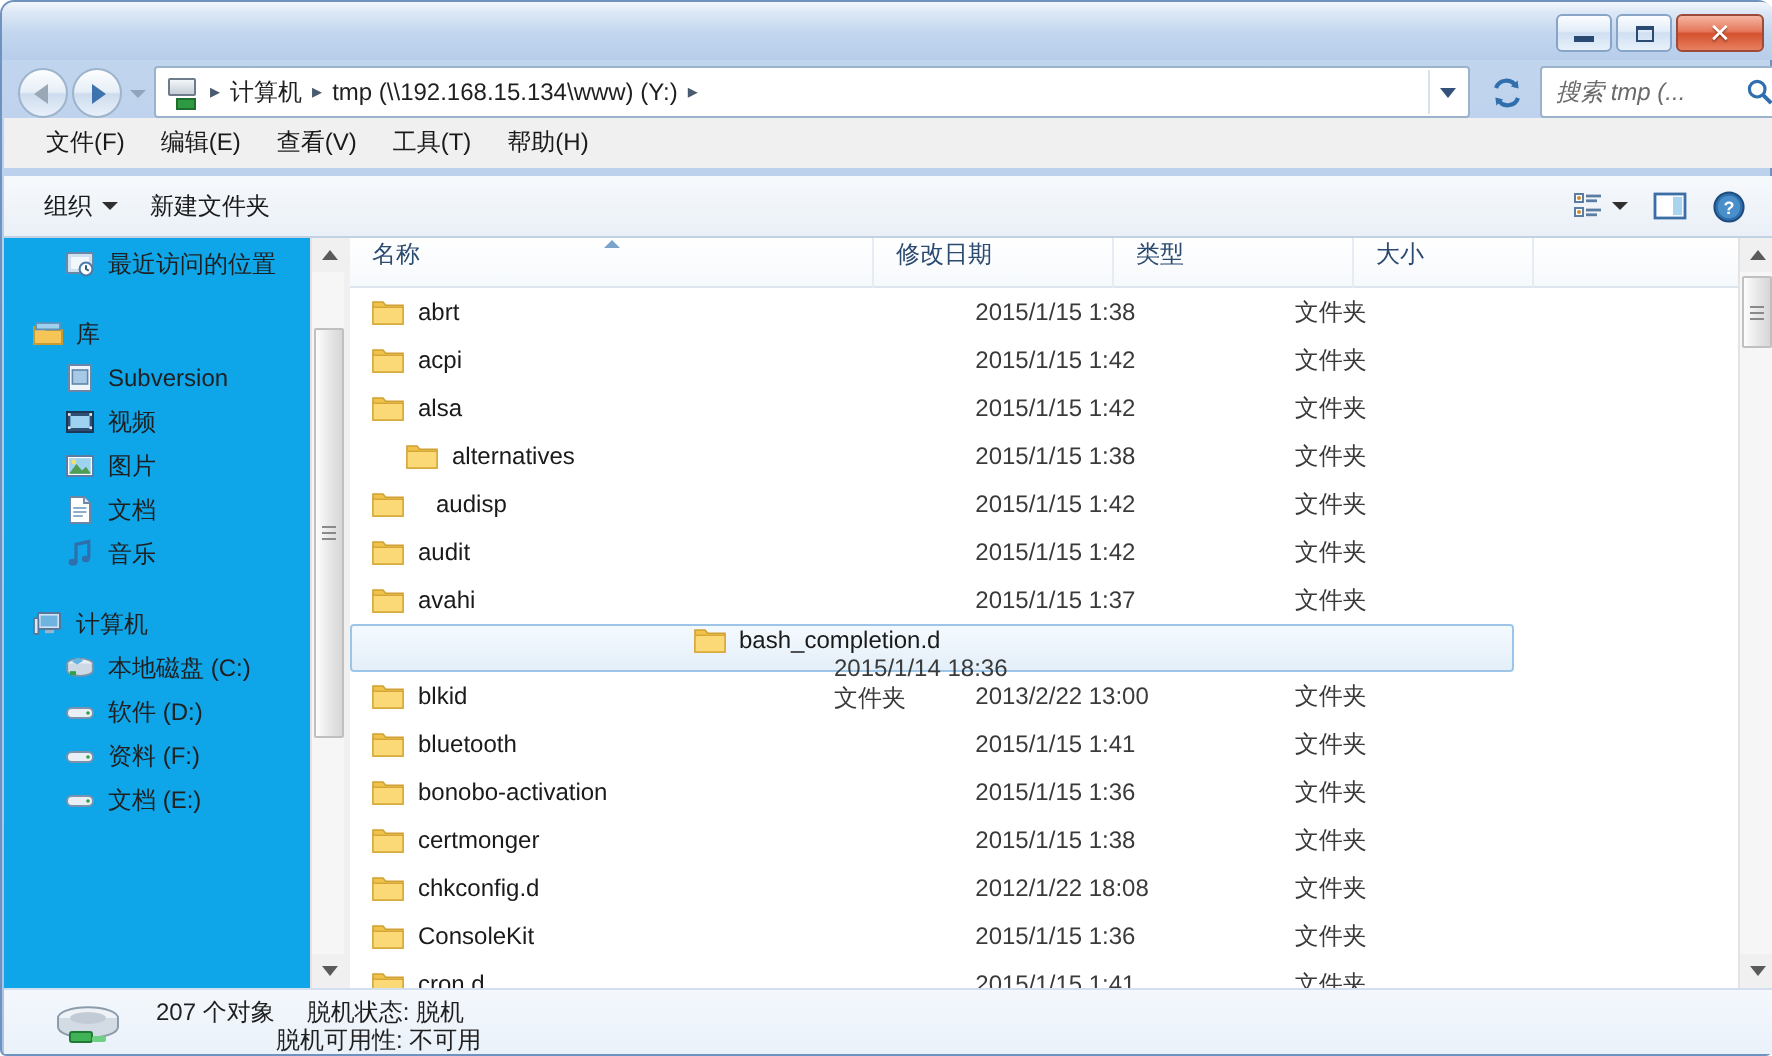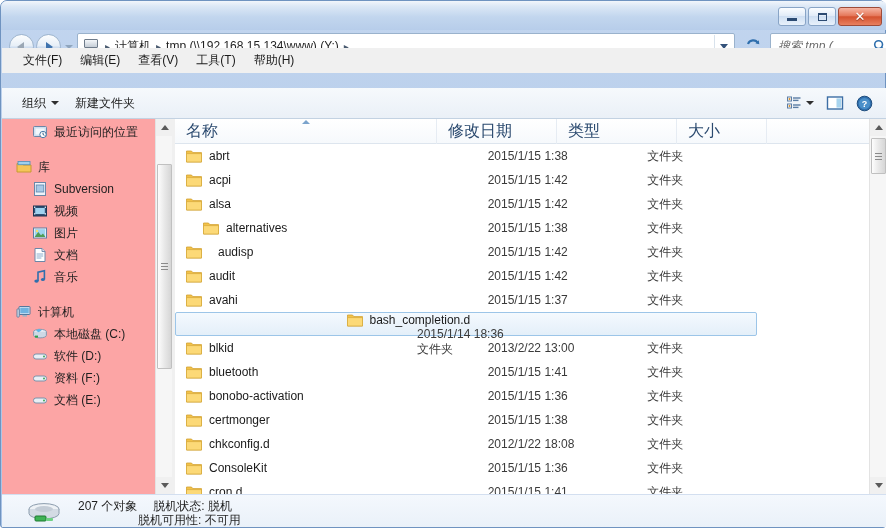--- a/index.html
+++ b/index.html
@@ -123,21 +123,21 @@
     background: #ffffff; border: 1px solid #9ab2cc; border-radius: 2px;
     display: flex; align-items: center; padding: 0 4px 0 7px;
   }
   .search-ph {
     font-style: italic; color: #6a6a6a; font-size: 12px; white-space: nowrap; overflow: hidden;
   }
   .search-ico { margin-left: auto; flex: 0 0 auto; }
 
   
   .menubar {
-    position: absolute; left: 1px; top: 47px; width: 884px; height: 25px;
+    position: absolute; left: 1px; top: 58px; width: 884px; height: 25px;
     background: #f0f0f0;
     display: flex; align-items: center; padding-left: 12px;
   }
   .menu-item {
     font-size: 12px; color: #1a1a1a; padding: 3px 9px; cursor: default;
   }
 
   
   .toolbar {
     position: absolute; left: 1px; top: 87px; width: 884px; height: 31px;
@@ -157,21 +157,21 @@
 
   
   .body-area {
     position: absolute; left: 1px; top: 118px; width: 884px; height: 375px;
     background: #ffffff;
   }
 
   
   .navpane {
     position: absolute; left: 0; top: 0; width: 170px; height: 375px;
-    background: #fca5a5;
+    background: #0ea5e9;
     overflow: hidden;
   }
   .nav-list { padding-top: 2px; }
   .nav-row {
     height: 22px; display: flex; align-items: center; gap: 6px;
     font-size: 12px; color: #1f1f1f; cursor: default; white-space: nowrap;
     padding-left: 14px;
   }
   .nav-row.indent { padding-left: 30px; }
   .nav-row.group { padding-left: 14px; font-size: 12px; }
@@ -219,21 +219,21 @@
     position: absolute; left: 173px; top: 0; right: 0; height: 375px;
     background: #ffffff; overflow: hidden;
   }
   .col-header {
     position: absolute; left: 0; top: 0; right: 0; height: 25px;
     background: linear-gradient(180deg,#ffffff 0%, #f6f9fc 100%);
     border-bottom: 1px solid #dde5ee;
     display: flex; align-items: center;
   }
   .col {
-    font-size: 16px; color: #2b4a6f; height: 25px; display: flex; align-items: center;
+    font-size: 12px; color: #2b4a6f; height: 25px; display: flex; align-items: flex-start;
     padding-left: 11px; border-right: 1px solid #e6ecf3; position: relative; cursor: default;
     flex: 0 0 auto;
   }
   .col.sorted:before {
     content: ""; position: absolute; left: 50%; top: 1px; margin-left: -4px;
     width: 0; height: 0; border-left: 4px solid transparent;
     border-right: 4px solid transparent; border-bottom: 4px solid #7ba3cc;
   }
   .rows { position: absolute; left: 0; top: 25px; right: 0; bottom: 0; }
   .row {

